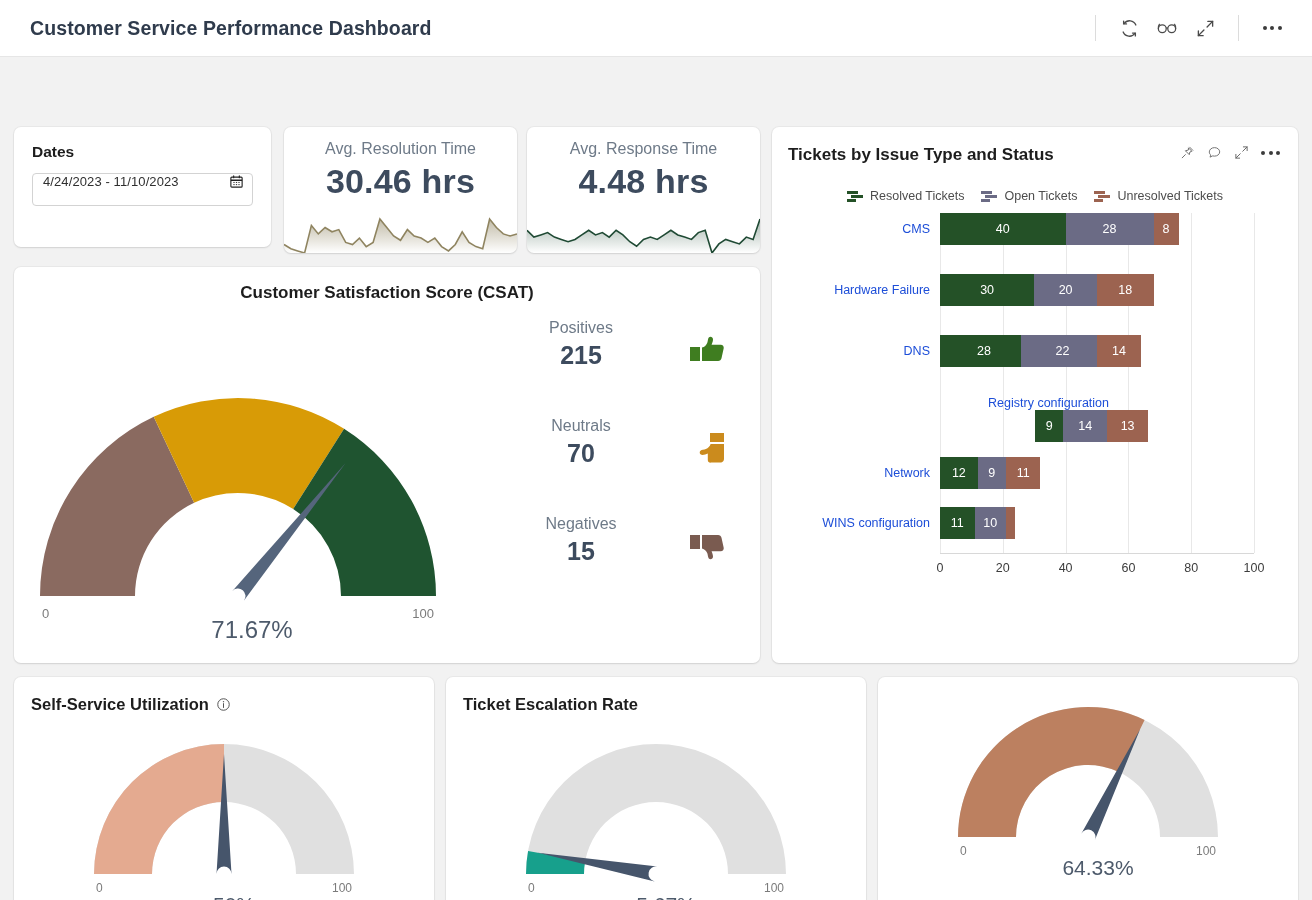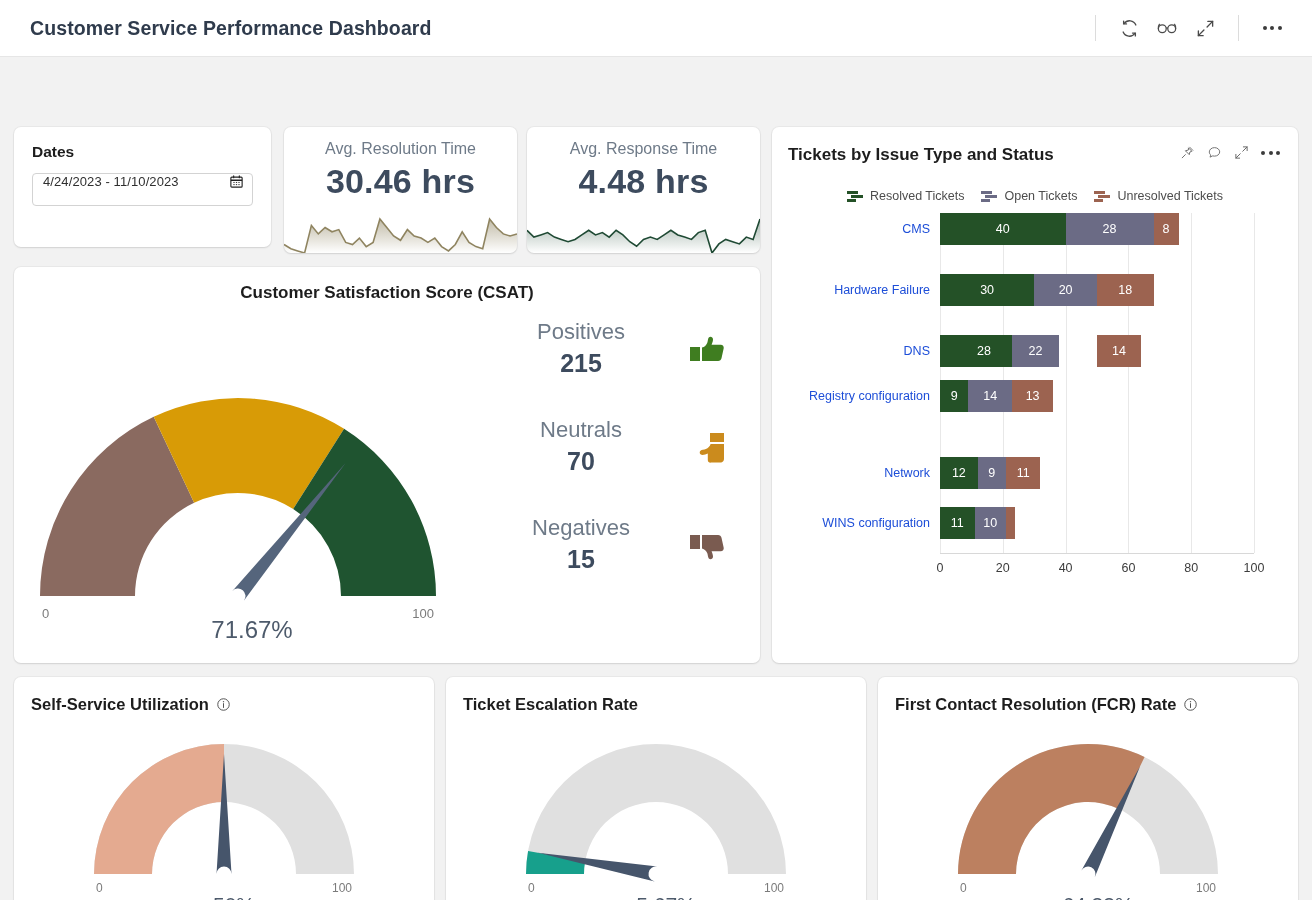--- a/index.html
+++ b/index.html
@@ -60,21 +60,21 @@
   .kpi-spark svg { display: block; width: 100%; height: 100%; }
 
   
   #csat-card { left: 14px; top: 210px; width: 746px; height: 396px; }
   .csat-title { text-align: center; font-size: 17px; font-weight: 700; color: #1d1d1d; padding-top: 16px; }
   .csat-body { display: flex; height: 340px; }
   .csat-gauge-wrap { width: 478px; position: relative; }
   .csat-stats { flex: 1; padding: 16px 22px 0 0; }
   .stat-row { height: 98px; display: flex; align-items: flex-start; justify-content: space-between; padding-left: 14px; }
   .stat-texts { text-align: center; width: 150px; }
-  .stat-label { font-size: 22px; color: #6e7a88; }
+  .stat-label { font-size: 16px; color: #6e7a88; }
   .stat-value { font-size: 25px; font-weight: 700; color: #3d4b5e; margin-top: 4px; }
   .stat-icon { width: 58px; display: flex; align-items: center; justify-content: center; padding-top: 14px; }
 
   
   #tickets-card { left: 772px; top: 70px; width: 526px; height: 536px; }
   .tickets-head { display: flex; align-items: flex-start; padding: 18px 18px 0 16px; }
   .tickets-title { font-size: 17px; font-weight: 700; color: #1d1d1d; }
   .tickets-icons { margin-left: auto; display: flex; align-items: center; gap: 12px; color: #6b6b6b; }
   .tickets-icons .ic { cursor: pointer; display: flex; align-items: center; justify-content: center; }
   .legend { display: flex; justify-content: center; gap: 17px; margin-top: 24px; }
@@ -333,25 +333,25 @@
           <div class="bar-track">
             <div class="seg" style="left: 0px; width: 94.2px; background: rgb(36, 81, 39);">30</div>
             <div class="seg" style="left: 94.2px; width: 62.8px; background: rgb(107, 107, 133);">20</div>
             <div class="seg" style="left: 157px; width: 56.52px; background: rgb(156, 99, 80);">18</div>
           </div>
         </div>
         <div class="bar-row" style="top: 122px;">
           <div class="bar-cat">DNS</div>
           <div class="bar-track">
             <div class="seg" style="left: 0px; width: 87.92px; background: rgb(36, 81, 39);">28</div>
-            <div class="seg" style="left: 72px; width: 47px; background: rgb(107, 107, 133);">22</div>
+            <div class="seg" style="left: 81px; width: 83px; background: rgb(107, 107, 133);">22</div>
             <div class="seg" style="left: 157px; width: 43.96px; background: rgb(156, 99, 80);">14</div>
           </div>
         </div>
-        <div class="bar-row" style="top: 167px;">
+        <div class="bar-row" style="top: 183px; flex-direction: column;">
           <div class="bar-cat">Registry configuration</div>
           <div class="bar-track">
             <div class="seg" style="left: 0px; width: 28.26px; background: rgb(36, 81, 39);">9</div>
             <div class="seg" style="left: 28.26px; width: 43.96px; background: rgb(107, 107, 133);">14</div>
             <div class="seg" style="left: 72.22px; width: 40.82px; background: rgb(156, 99, 80);">13</div>
           </div>
         </div>
         <div class="bar-row" style="top: 244px;">
           <div class="bar-cat">Network</div>
           <div class="bar-track">
@@ -411,30 +411,20 @@
           <path d="M80,160.00000000000003 A130,130 0 0 1 82.05698242071688,136.96558547070816 L139.1392518022432,147.24247810685375 A72,72 0 0 0 138,160 Z" fill="#17a08c"></path>
           <path d="M91.89875300373866,138.73746351142293 L211.32890853053607,152.61867206273365 A7.5,7.5 0 0 0 208.67109146946393,167.38132793726632 Z" fill="#46556b"></path>
           <text x="82" y="178" font-size="12" fill="#7b7b7b" text-anchor="start">0</text>
           <text x="338" y="178" font-size="12" fill="#7b7b7b" text-anchor="end">100</text>
           <text x="220" y="198" font-size="21" fill="#4d5a6b" text-anchor="middle">5.67%</text>
         </svg>
     </div>
   </div>
 
   <div class="card gcard" id="fcr-card">
-    <div class="gcard-title">
-      <span>First Contact Resolution (FCR) Rate</span>
-      <span class="info-icon">
-        <svg width="15" height="15" viewBox="0 0 24 24" fill="none" stroke="#555" stroke-width="1.6">
-          <circle cx="12" cy="12" r="9.2"></circle>
-            <path d="M12 10.6v6.2" stroke-linecap="round"></path>
-            <circle cx="12" cy="7.4" r="1.1" fill="#555" stroke="none"></circle>
-        </svg>
-      </span>
-    </div>
     <div class="gauge-holder">
       <svg id="g3" width="420" height="200" viewBox="0 0 420 200">
           <path d="M80,160.00000000000003 A130,130 0 0 1 340,159.99999999999997 L282,159.99999999999997 A72,72 0 0 0 138,160 Z" fill="#e0e0e0"></path>
           <path d="M80,160.00000000000003 A130,130 0 0 1 266.56778605722496,42.95263531123811 L241.32985073938613,95.17376724930111 A72,72 0 0 0 138,160 Z" fill="#bc8060"></path>
           <path d="M262.2164178989769,51.956278748835174 L216.7527325781978,163.26352611868606 A7.5,7.5 0 0 0 203.2472674218022,156.73647388131394 Z" fill="#46556b"></path>
           <text x="82" y="178" font-size="12" fill="#7b7b7b" text-anchor="start">0</text>
           <text x="338" y="178" font-size="12" fill="#7b7b7b" text-anchor="end">100</text>
           <text x="220" y="198" font-size="21" fill="#4d5a6b" text-anchor="middle">64.33%</text>
         </svg>
     </div>

